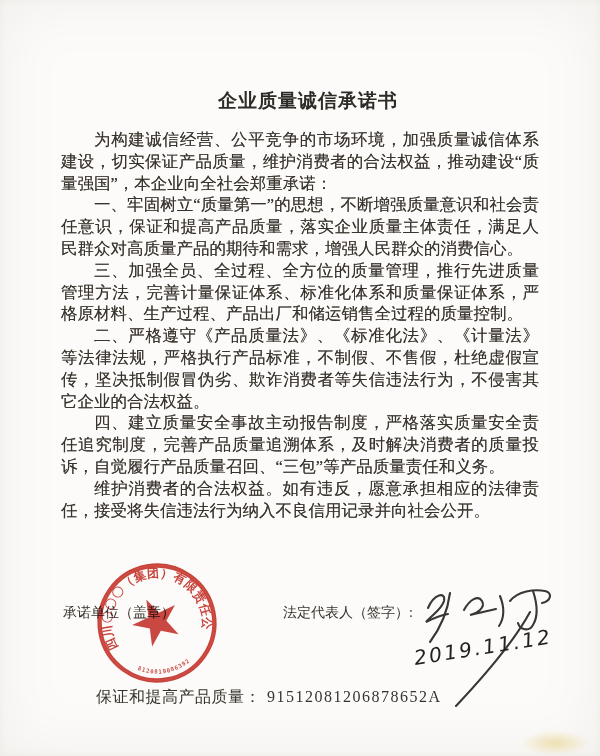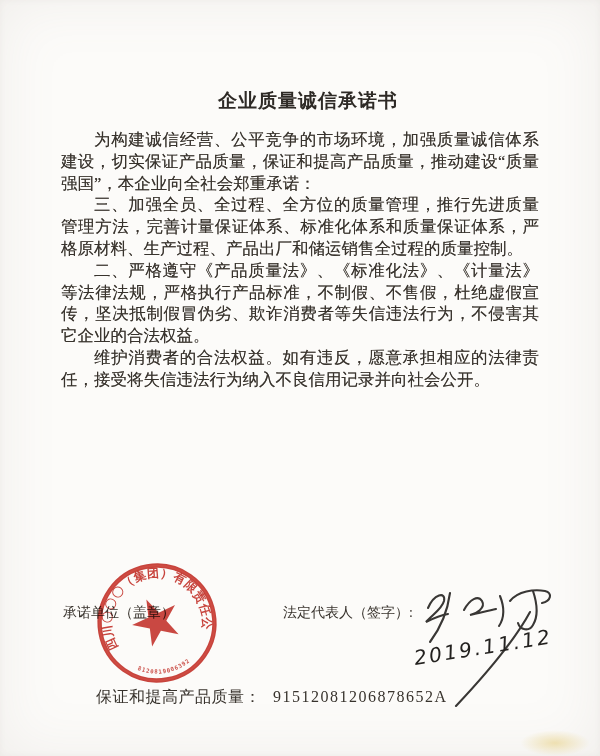--- a/index.html
+++ b/index.html
@@ -29,38 +29,40 @@
     mix-blend-mode:multiply;opacity:0.92;filter:blur(0.3px);
   }
   .signature-svg{position:absolute;left:412px;top:584px;width:160px;height:132px;}
   .hand-date{
     position:absolute;left:416px;top:646px;width:160px;
     font-size:20px;font-style:italic;letter-spacing:2.5px;color:#23211f;
     transform:rotate(-9deg);transform-origin:left bottom;
     font-family:"DejaVu Sans","Liberation Sans",sans-serif;
   }
   .footer-line{position:absolute;left:96px;top:687px;font-size:16px;letter-spacing:0.5px;}
-  .footer-line .code{letter-spacing:1.5px;margin-left:12px;}
+  .footer-line .code{letter-spacing:1.5px;margin-left:6px;}
   .smudge{
     position:absolute;left:520px;top:730px;width:70px;height:26px;
     background:radial-gradient(ellipse at center,rgba(226,196,96,0.45),rgba(226,196,96,0) 70%);
     pointer-events:none;
   }
 </style>
 </head>
 <body>
 
 <div class="page">
 
   <h1 class="doc-title">企业质量诚信承诺书</h1>
 
   <div class="doc-body">
-    <p>为构建诚信经营、公平竞争的市场环境，加强质量诚信体系建设，切实保证产品质量，保证和提高产品质量，推动建设“质量强国”，本企业向全社会郑重承诺：</p>
+    <p>为构建诚信经营、公平竞争的市场环境，加强质量诚信体系建设，切实保证产品质量，维护消费者的合法权益，推动建设“质量强国”，本企业向全社会郑重承诺：</p>
+    <p>一、牢固树立“质量第一”的思想，不断增强质量意识和社会责任意识，保证和提高产品质量，落实企业质量主体责任，满足人民群众对高质量产品的期待和需求，增强人民群众的消费信心。</p>
     <p>三、加强全员、全过程、全方位的质量管理，推行先进质量管理方法，完善计量保证体系、标准化体系和质量保证体系，严格原材料、生产过程、产品出厂和储运销售全过程的质量控制。</p>
     <p>二、严格遵守《产品质量法》、《标准化法》、《计量法》等法律法规，严格执行产品标准，不制假、不售假，杜绝虚假宣传，坚决抵制假冒伪劣、欺诈消费者等失信违法行为，不侵害其它企业的合法权益。</p>
+    <p>四、建立质量安全事故主动报告制度，严格落实质量安全责任追究制度，完善产品质量追溯体系，及时解决消费者的质量投诉，自觉履行产品质量召回、“三包”等产品质量责任和义务。</p>
     <p>维护消费者的合法权益。如有违反，愿意承担相应的法律责任，接受将失信违法行为纳入不良信用记录并向社会公开。</p>
   </div>
 
   <div class="sign-row">
     <span class="seal-label">承诺单位（盖章）</span>
     <span class="signer-label">法定代表人（签字）:</span>
   </div>
 
   <svg class="seal-svg" viewBox="0 0 136 136">
     <g transform="rotate(-10 68 68)" fill="none">

